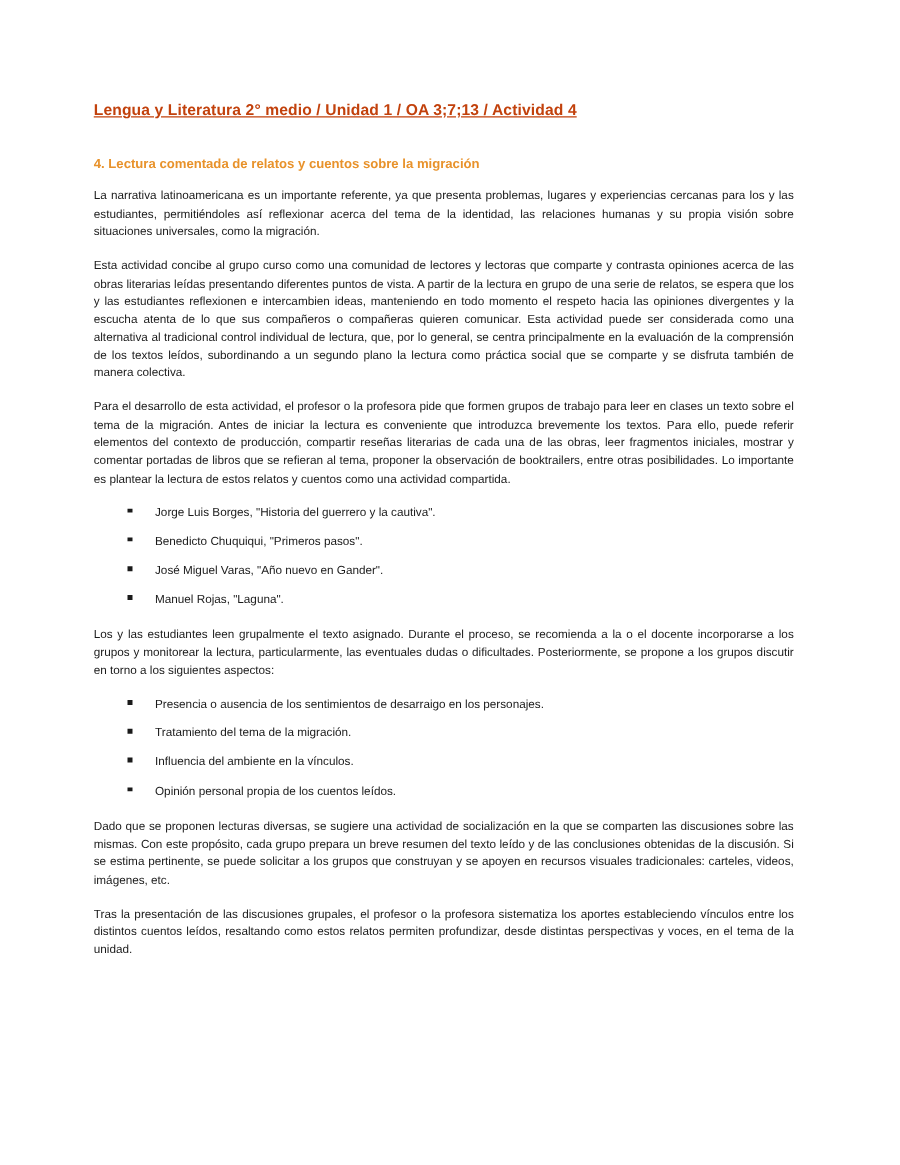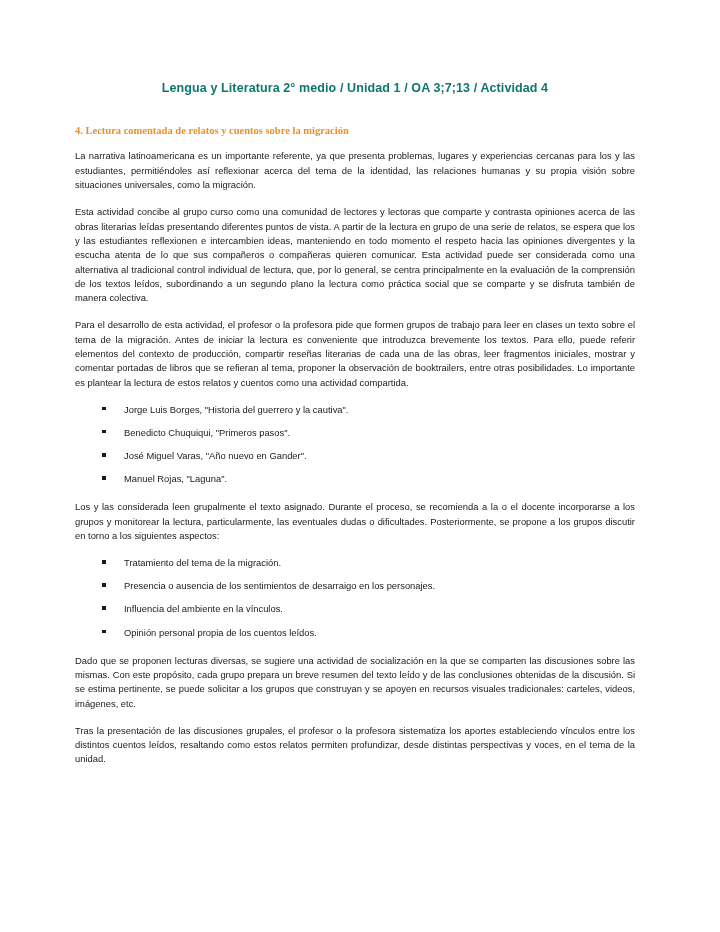--- a/index.html
+++ b/index.html
@@ -16,35 +16,35 @@
     box-sizing: border-box;
     overflow: hidden;
   }
   .content {
     position: absolute;
     left: 75px;
     top: 80px;
     width: 560px;
   }
   .doc-title {
-    color: #0f766e;
+    color: #c2410c;
     font-size: 12.5px;
     font-weight: bold;
-    text-align: center;
+    text-align: left;
     letter-spacing: 0.1px;
     margin: 0 0 28px 0;
     line-height: 1.3;
+    text-decoration: underline;
   }
   .section-title {
     color: #e8922b;
     font-size: 10.5px;
     font-weight: bold;
     margin: 0 0 11px 0;
     line-height: 1.35;
-    font-family: Liberation Serif, serif;
   }
   p.body-text {
     color: #1a1a1a;
     font-size: 9.4px;
     line-height: 1.52;
     margin: 0 0 13px 0;
     text-align: justify;
     text-justify: inter-word;
   }
   ul.bullets {
@@ -104,31 +104,31 @@
           <span class="marker"></span>
           <span>José Miguel Varas, "Año nuevo en Gander".</span>
         </li>
         <li>
           <span class="marker"></span>
           <span>Manuel Rojas, "Laguna".</span>
         </li>
       </ul>
     </div>
 
-    <p class="body-text">Los y las considerada leen grupalmente el texto asignado. Durante el proceso, se recomienda a la o el docente incorporarse a los grupos y monitorear la lectura, particularmente, las eventuales dudas o dificultades. Posteriormente, se propone a los grupos discutir en torno a los siguientes aspectos:</p>
+    <p class="body-text">Los y las estudiantes leen grupalmente el texto asignado. Durante el proceso, se recomienda a la o el docente incorporarse a los grupos y monitorear la lectura, particularmente, las eventuales dudas o dificultades. Posteriormente, se propone a los grupos discutir en torno a los siguientes aspectos:</p>
 
     <div class="list-block">
       <ul class="bullets">
         <li>
           <span class="marker"></span>
-          <span>Tratamiento del tema de la migración.</span>
+          <span>Presencia o ausencia de los sentimientos de desarraigo en los personajes.</span>
         </li>
         <li>
           <span class="marker"></span>
-          <span>Presencia o ausencia de los sentimientos de desarraigo en los personajes.</span>
+          <span>Tratamiento del tema de la migración.</span>
         </li>
         <li>
           <span class="marker"></span>
           <span>Influencia del ambiente en la vínculos.</span>
         </li>
         <li>
           <span class="marker"></span>
           <span>Opinión personal propia de los cuentos leídos.</span>
         </li>
       </ul>

